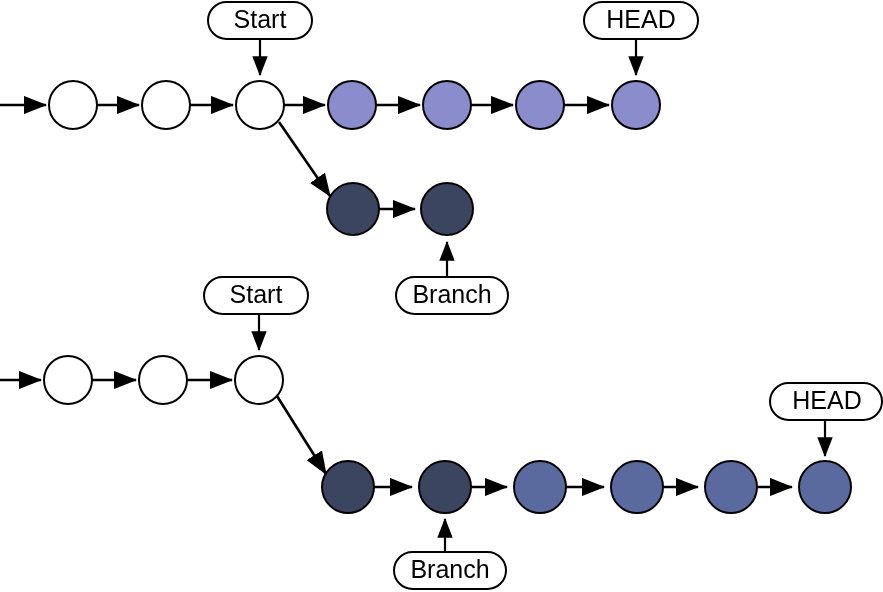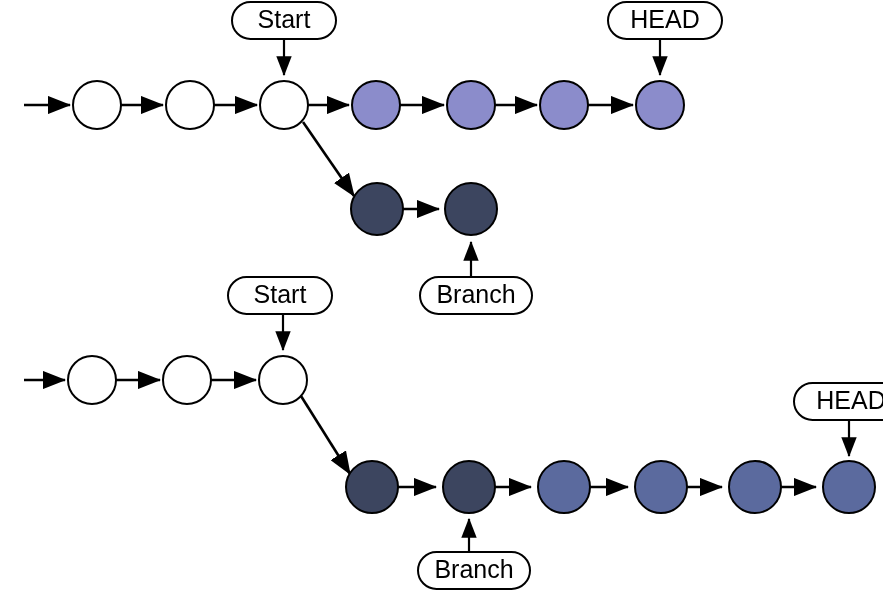--- a/index.html
+++ b/index.html
@@ -10,21 +10,20 @@
   body {
     width: 883px;
     height: 592px;
     font-family: "Liberation Sans", sans-serif;
     overflow: hidden;
   }
   #diagram-root {
     position: relative;
     width: 843px;
     height: 592px;
-    margin-left: 24px;
   }
   svg#git-graph {
     display: block;
     width: 883px;
     height: 592px;
   }
   .commit-node {
     stroke: #000000;
     stroke-width: 2;
   }

